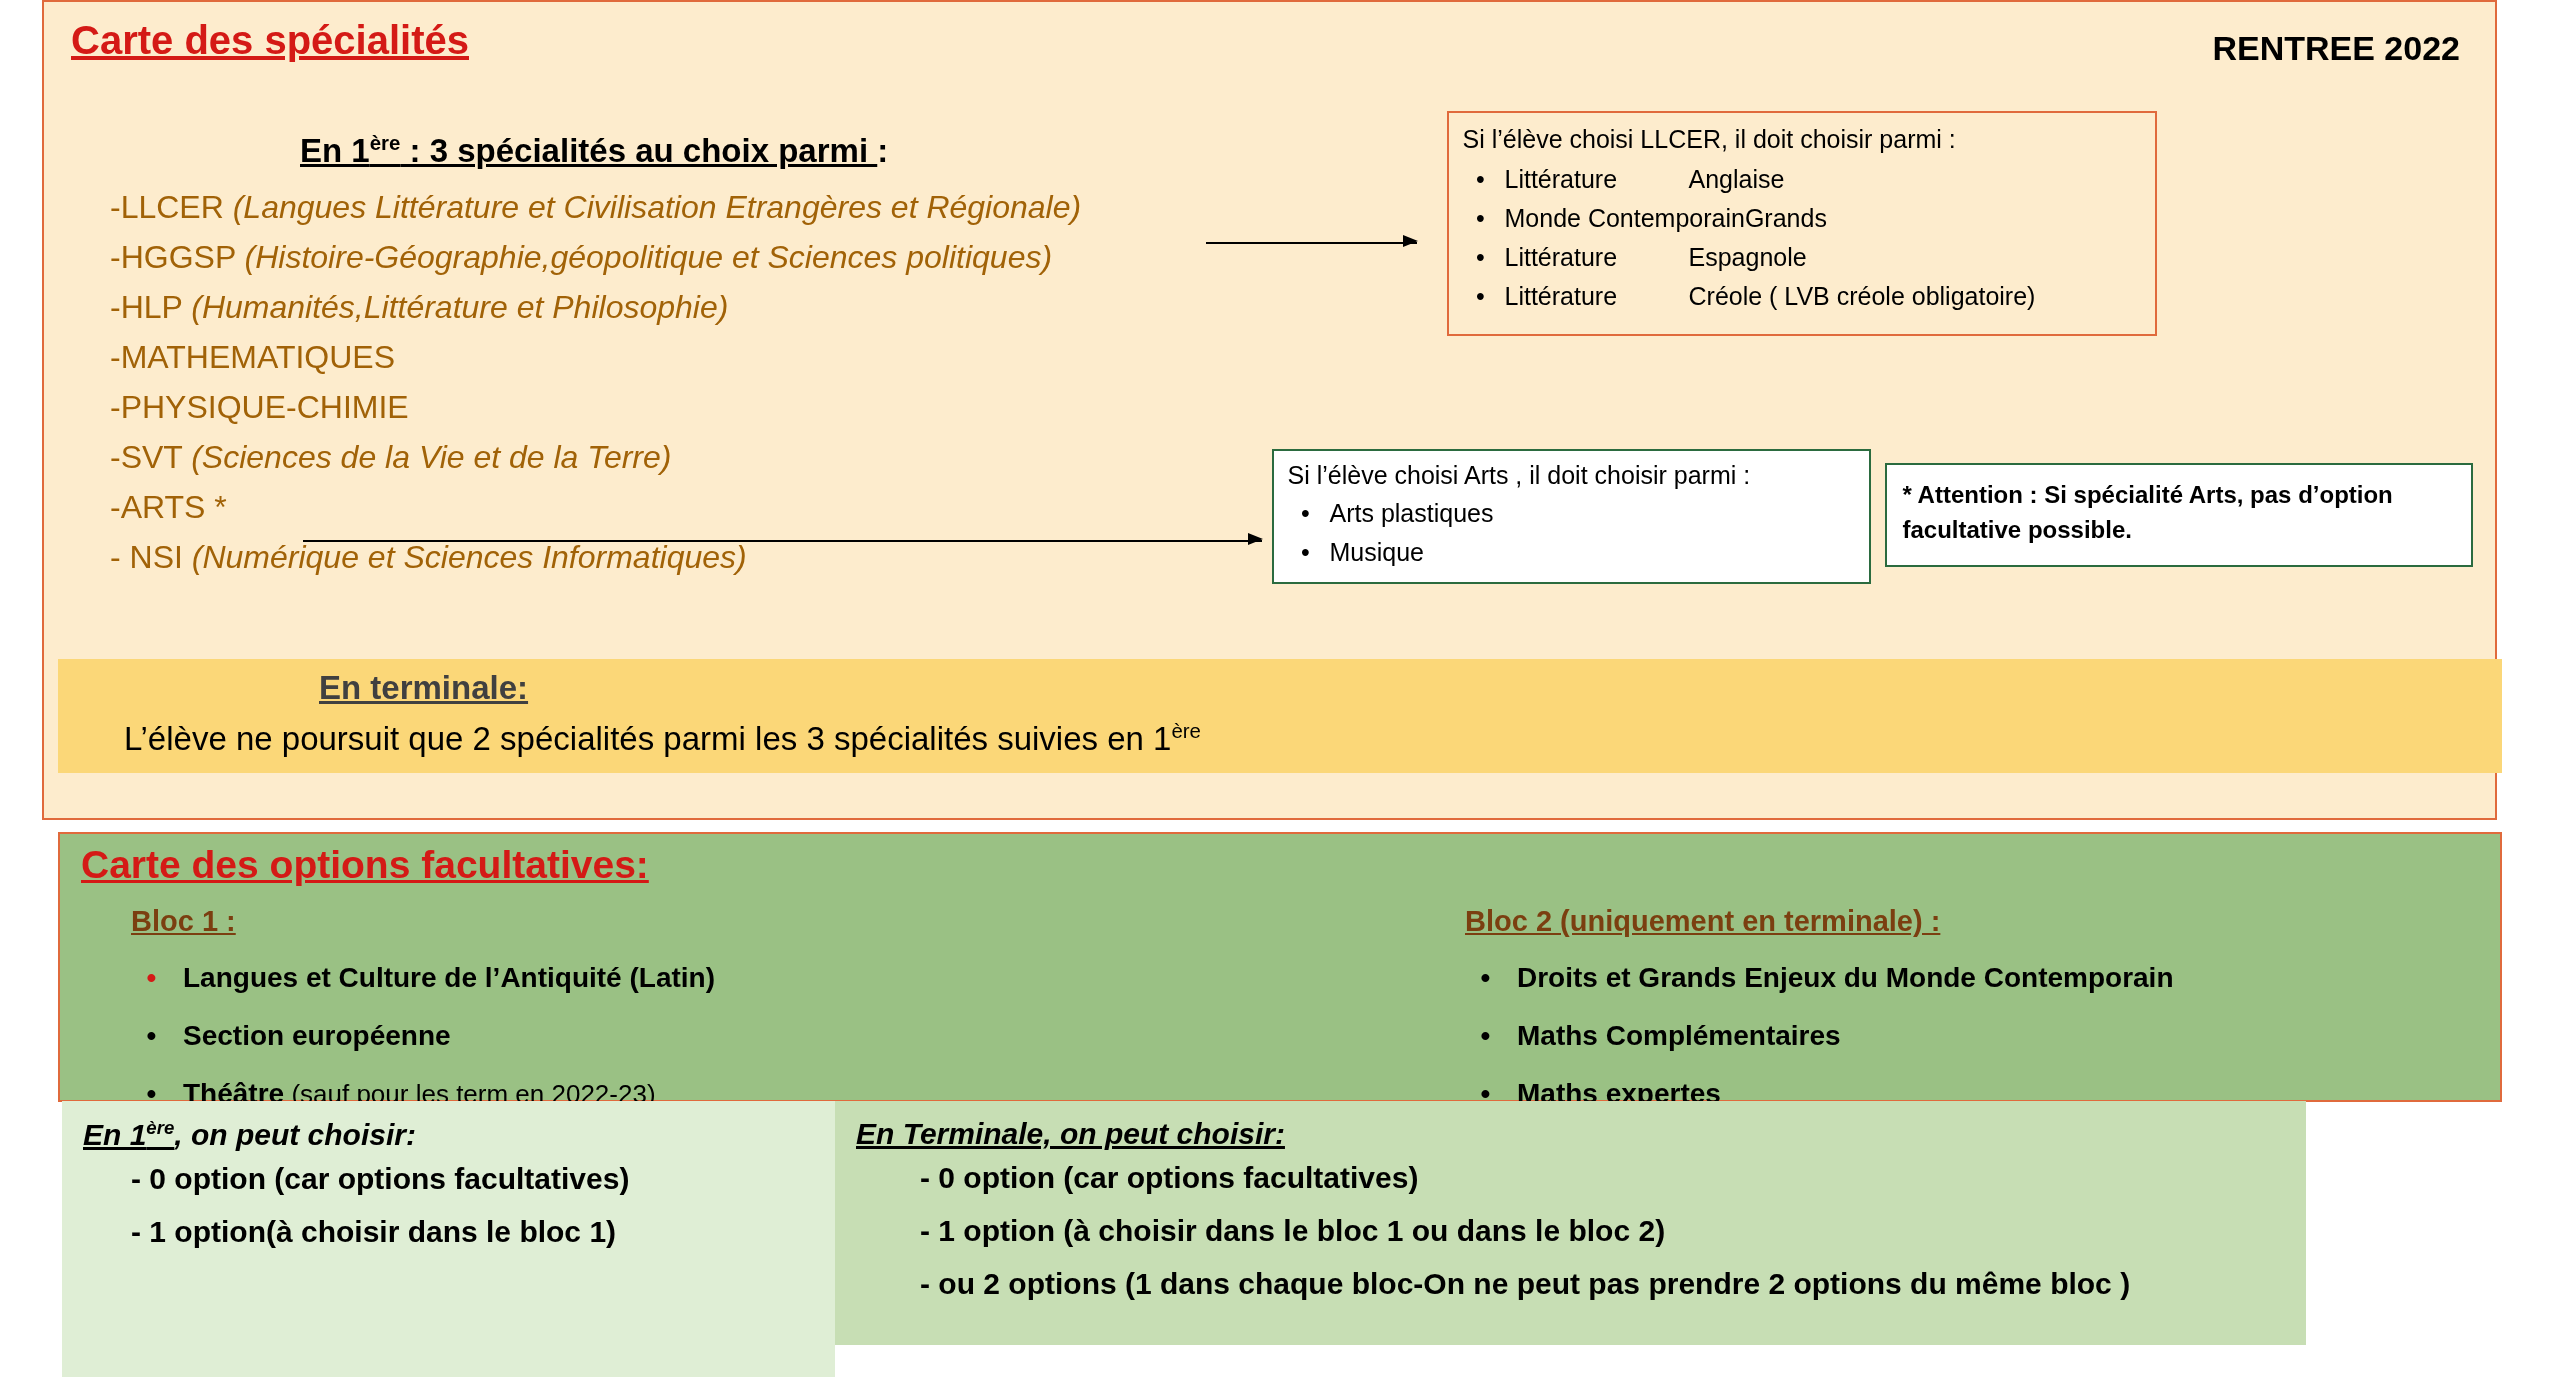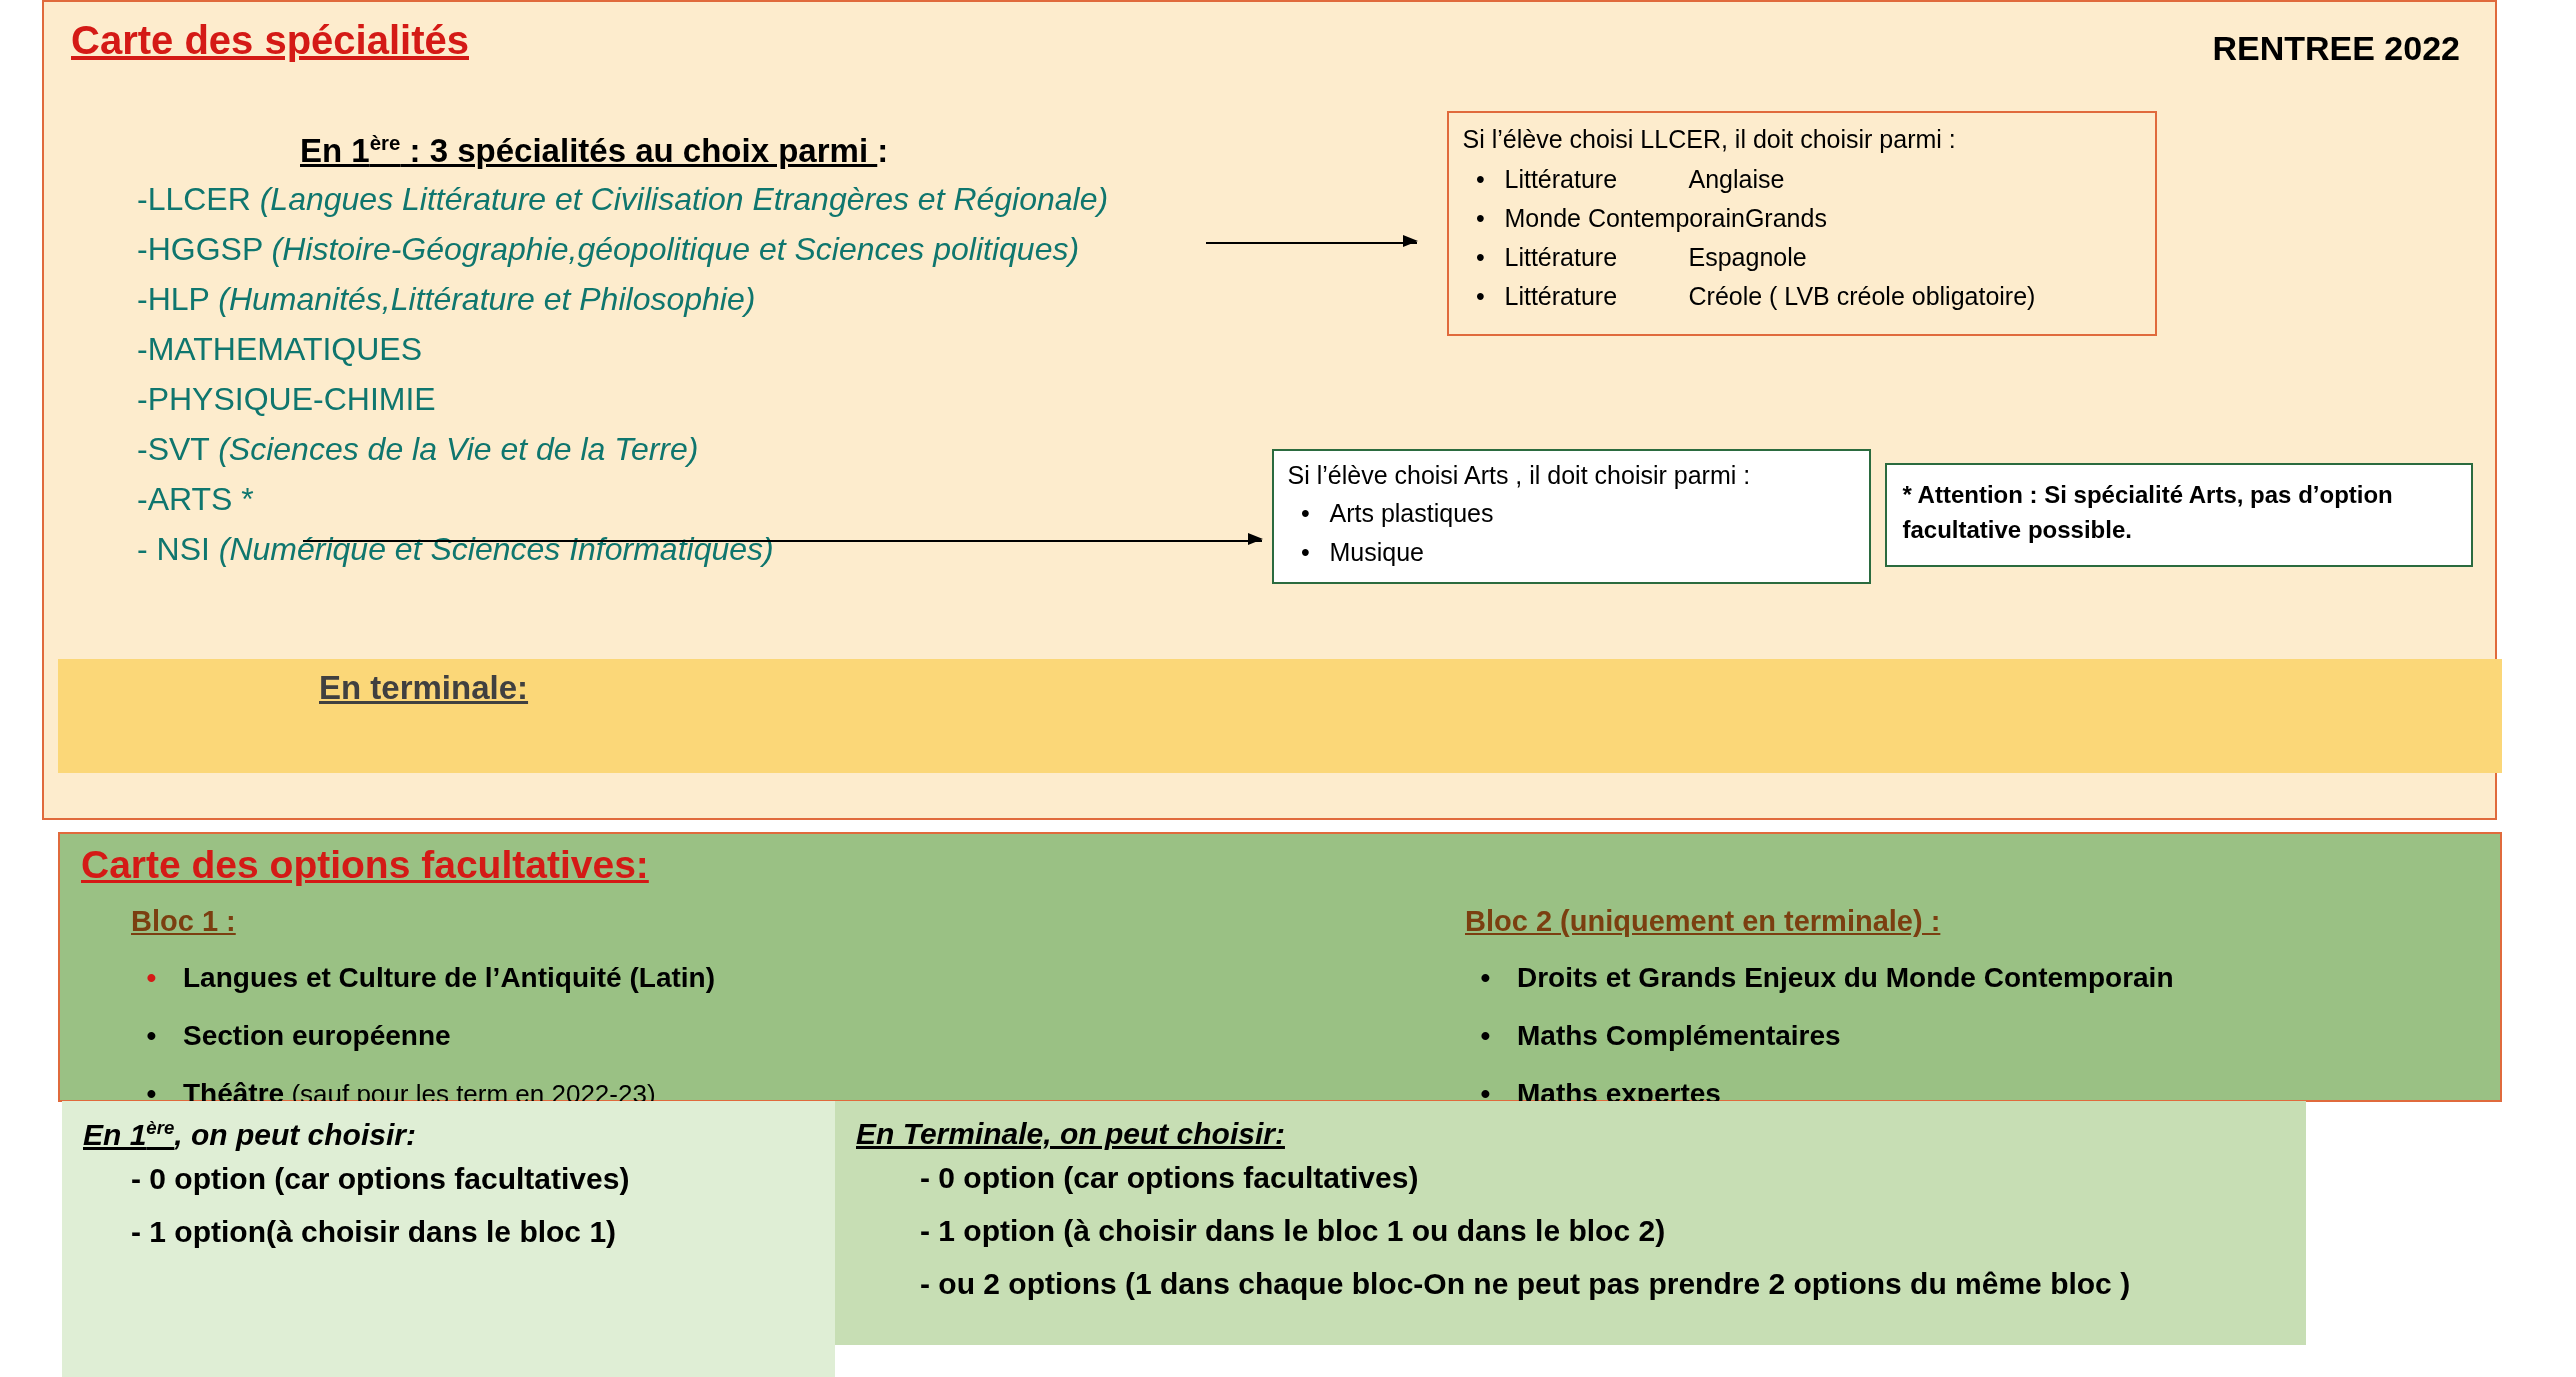--- a/index.html
+++ b/index.html
@@ -63,26 +63,25 @@
     font-weight: bold;
     color: #000;
   }
   .en-premiere .u {
     text-decoration: underline;
   }
 
   .spec-list {
     position: absolute;
     left: 66px;
-    top: 172px;
+    top: 180px;
     font-size: 32px;
     line-height: 50px;
-    color: #0f766e;
+    color: #a16207;
     white-space: nowrap;
-    margin-left: 27px;
   }
   .spec-list div { height: 50px; }
   .spec-list i { font-style: italic; }
 
   
   .arrow-llcer {
     position: absolute;
     left: 1162px;
     top: 240px;
     width: 211px;
@@ -339,20 +338,23 @@
       <div class="head">Si l’élève choisi Arts , il doit choisir parmi :</div>
       <div class="bullet-row">Arts plastiques</div>
       <div class="bullet-row">Musique</div>
     </div>
 
     <div class="box-attention">*  Attention : Si spécialité Arts, pas d’option facultative possible.</div>
   </div>
 
   <div class="panel-terminale">
     <div class="term-title">En terminale:</div>
+    <div class="term-text">
+      <span>L’élève ne poursuit que 2 spécialités parmi les 3 spécialités suivies en 1</span><sup>ère</sup>
+    </div>
   </div>
 
   <div class="panel-options">
     <div class="title-red opt-title">Carte des options facultatives:</div>
 
     <div class="bloc1">
       <div class="bloc-head">Bloc 1 :</div>
       <div class="bloc-list">
         <div class="bloc-item red-bullet"><span>Langues et Culture de l’Antiquité (Latin)</span><span class="normal"></span></div>
         <div class="bloc-item"><span>Section européenne</span><span class="normal"></span></div>

